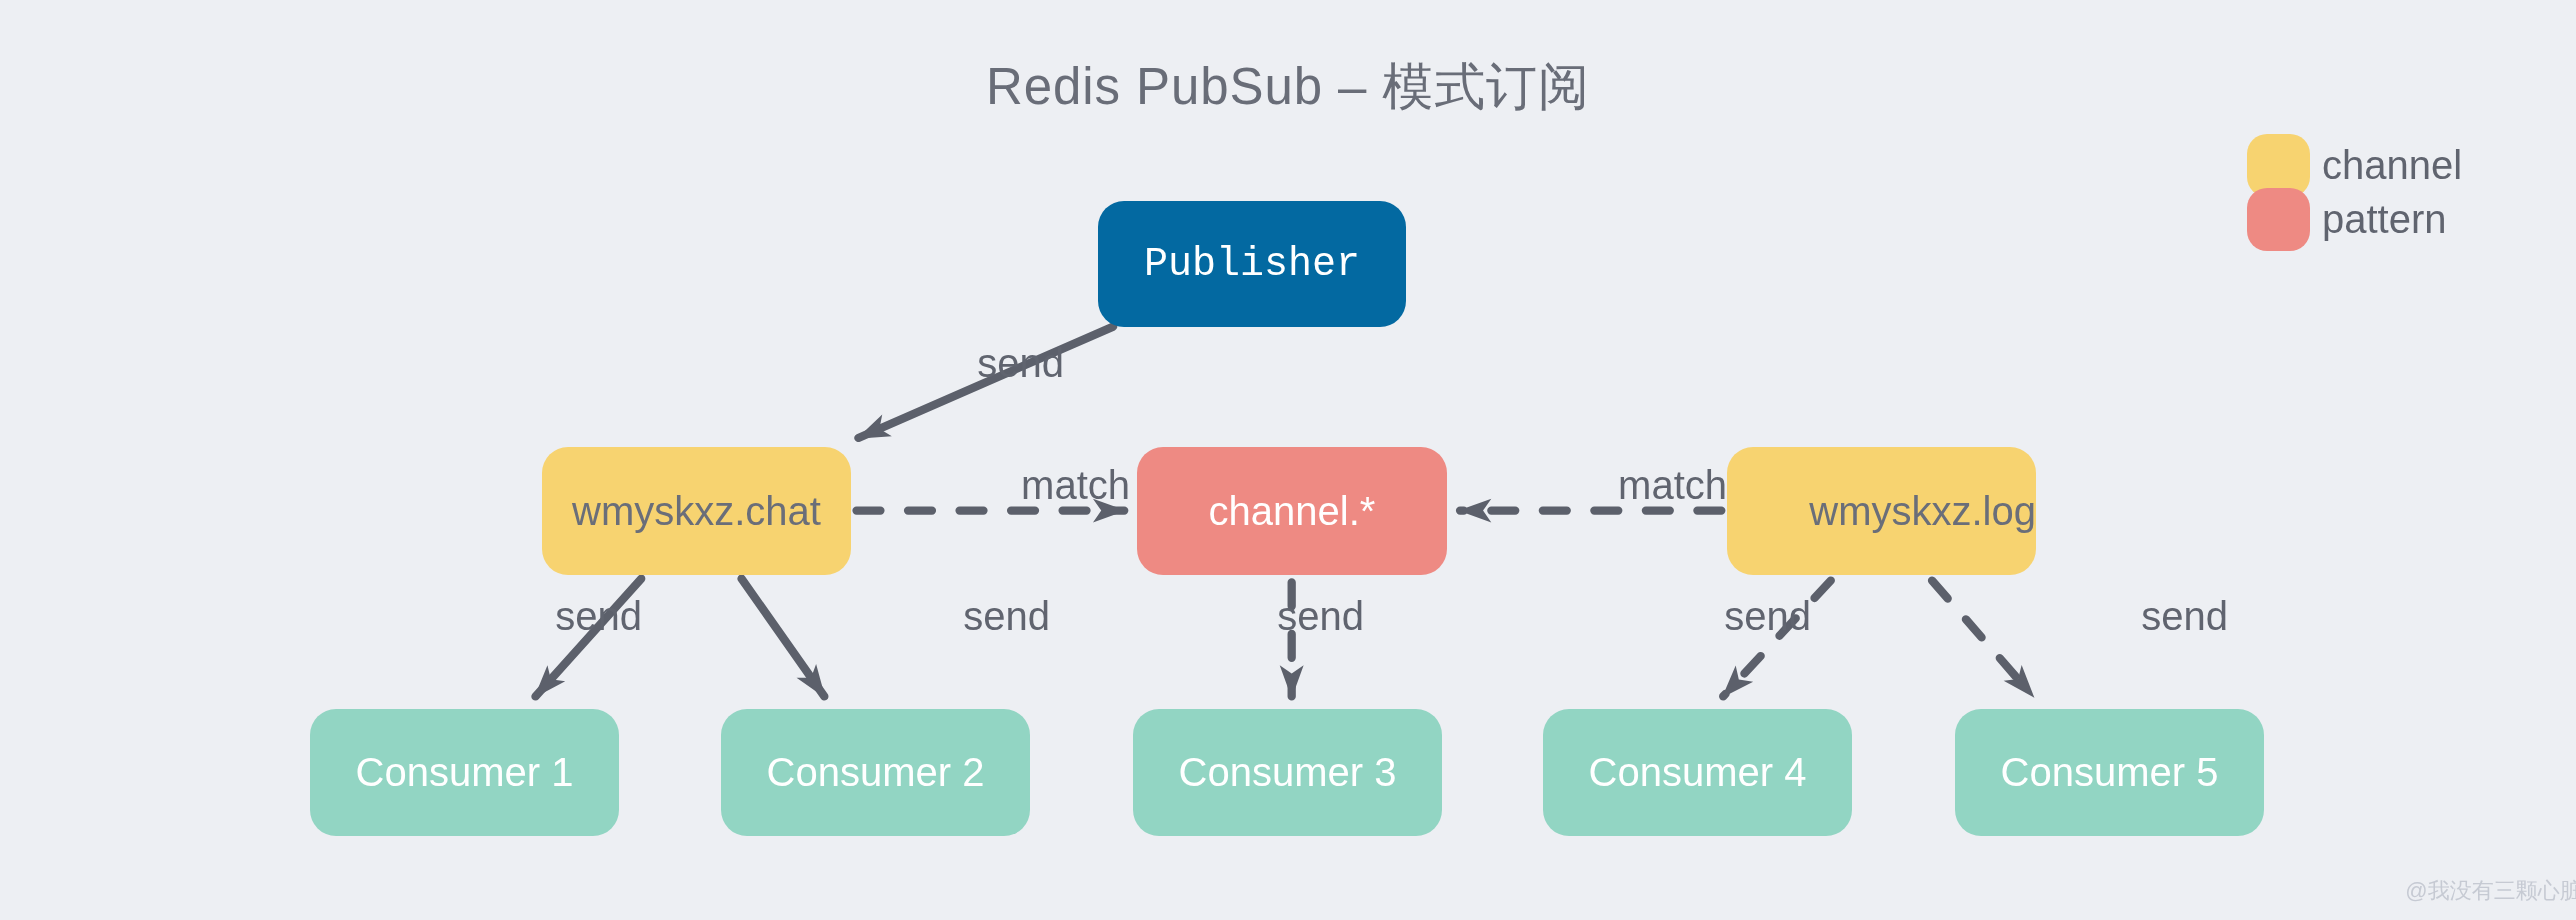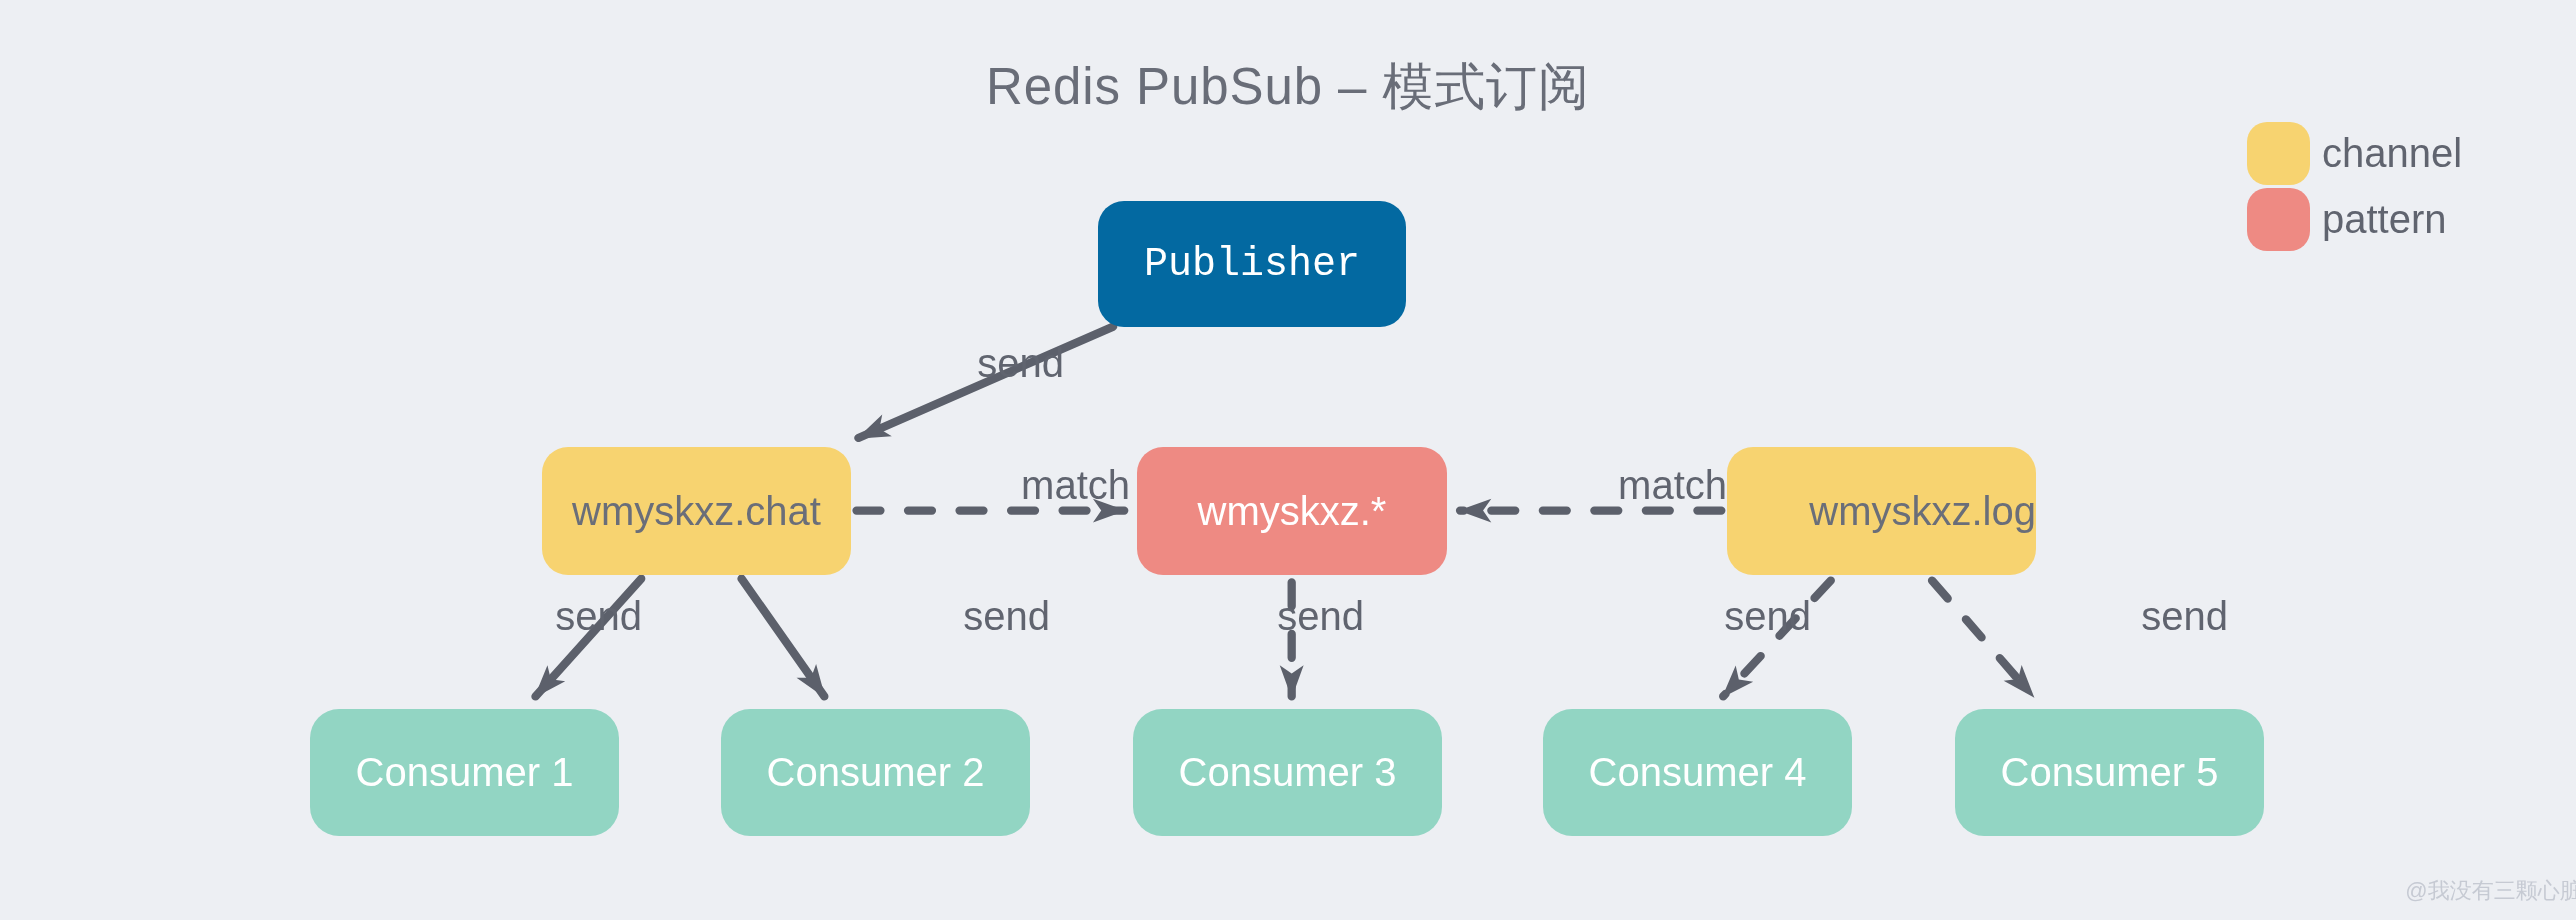--- a/index.html
+++ b/index.html
@@ -19,21 +19,21 @@
 
   .edges { position:absolute; left:0; top:0; width:2576px; height:920px; }
 
   .node {
     position:absolute; display:flex; align-items:center; justify-content:center;
     border-radius:26px; font-size:40px; color:#FFFFFF; white-space:nowrap;
   }
   .node-publisher { background:#0369a1;font-family:Liberation Mono, monospace; }
   .node-channel  { background:#F7D370; color:#6A6E79; }
   .node-pattern  { background:#EE8A83; }
-  .node-consumer { background:#92D5C3;border-radius:29px; }
+  .node-consumer { background:#92D5C3; }
 
   #node-publisher { left:1098px; top:201px; width:308px; height:126px; }
   #node-chat      { left:542px;  top:447px; width:309px; height:128px; }
   #node-star      { left:1137px; top:447px; width:310px; height:128px; }
   #node-log       { left:1727px; top:447px; width:309px; height:128px;justify-content:flex-end; }
   #node-c1 { left:310px;  top:709px; width:309px; height:127px; }
   #node-c2 { left:721px;  top:709px; width:309px; height:127px; }
   #node-c3 { left:1133px; top:709px; width:309px; height:127px; }
   #node-c4 { left:1543px; top:709px; width:309px; height:127px; }
   #node-c5 { left:1955px; top:709px; width:309px; height:127px; }
@@ -46,21 +46,21 @@
   #lbl-match-left { left:854px;  top:461px; }
   #lbl-match-right{ left:1451px; top:461px; }
   #lbl-send-c1 { left:366px;  top:592px; }
   #lbl-send-c2 { left:774px;  top:592px; }
   #lbl-send-c3 { left:1088px; top:592px; }
   #lbl-send-c4 { left:1535px; top:592px; }
   #lbl-send-c5 { left:1952px; top:592px; }
 
   .legend { position:absolute; left:2247px; top:118px; }
   .legend-item { position:absolute; left:0; display:flex; align-items:center; }
-  .legend-item.row-0 { top:4px; }
+  .legend-item.row-0 { top:16px; }
   .legend-item.row-1 { top:70px; }
   .legend-swatch { width:63px; height:63px; border-radius:20px; flex:0 0 auto; }
   .legend-swatch.channel { background:#F7D370; }
   .legend-swatch.pattern { background:#EE8A83; }
   .legend-label { margin-left:12px; font-size:40px; color:#60646F; white-space:nowrap; }
 
   .watermark {
     position:absolute; right:8.3px; top:876px; font-size:22px;
     color:#C6CAD3; white-space:nowrap;
   }
@@ -90,21 +90,21 @@
     <line x1="2100" y1="631" x2="2210" y2="757" stroke="#5C606B" stroke-width="9" stroke-linecap="round" stroke-dasharray="26 30" marker-end="url(#arrow)"></line>
   </svg>
 
   <div class="node node-publisher" id="node-publisher">
     <span>Publisher</span>
   </div>
   <div class="node node-channel" id="node-chat">
     <span>wmyskxz.chat</span>
   </div>
   <div class="node node-pattern" id="node-star">
-    <span>wmyskxz.*</span>
+    <span>channel.*</span>
   </div>
   <div class="node node-channel" id="node-log">
     <span>wmyskxz.log</span>
   </div>
   <div class="node node-consumer" id="node-c1">
     <span>Consumer 1</span>
   </div>
   <div class="node node-consumer" id="node-c2">
     <span>Consumer 2</span>
   </div>

